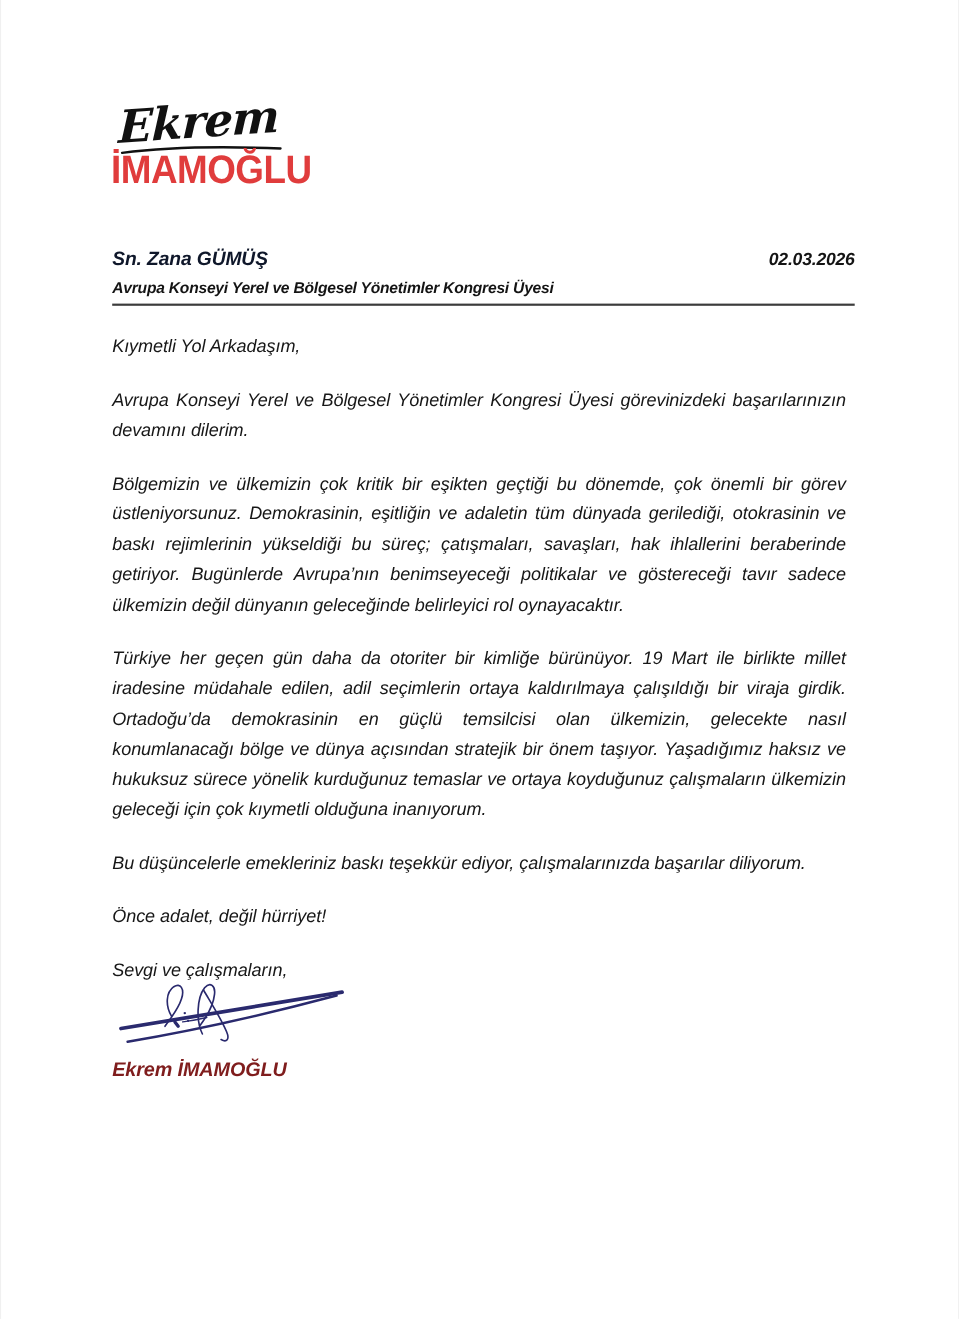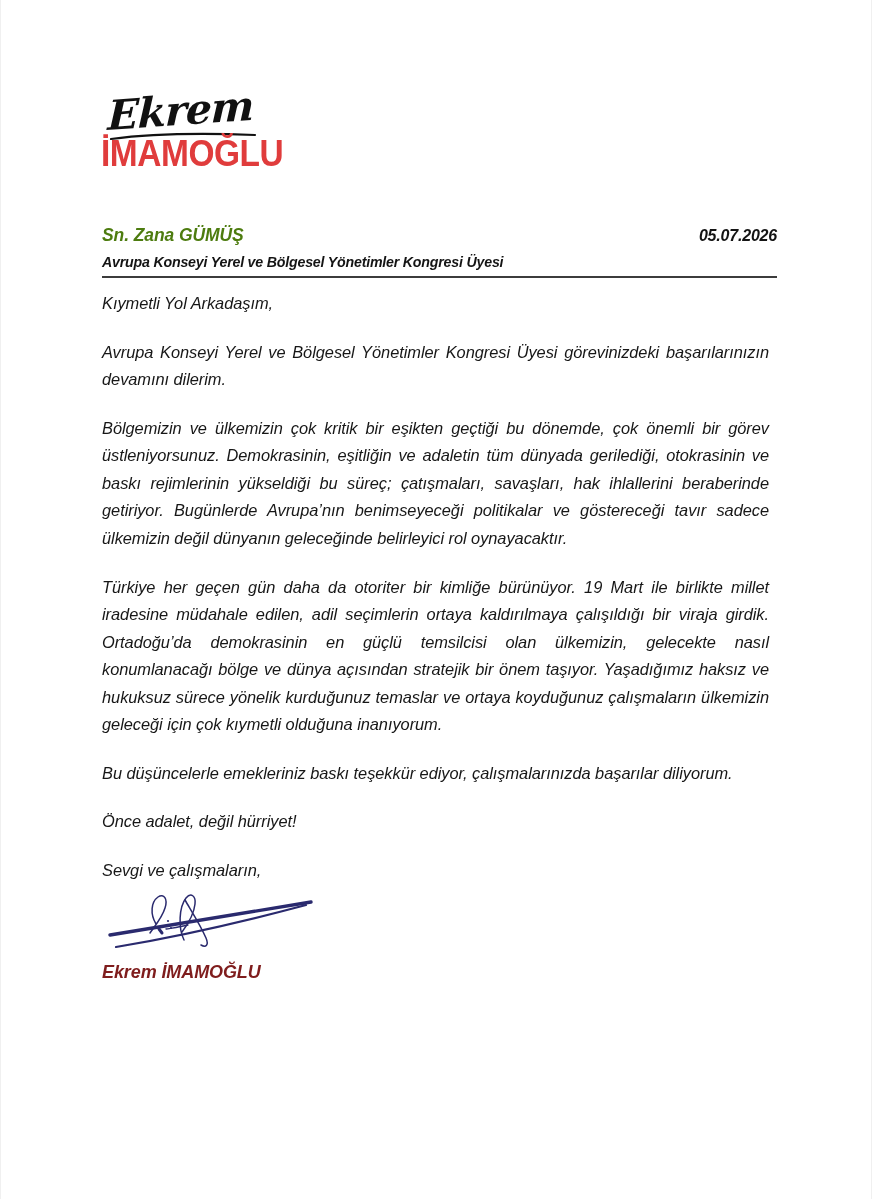--- a/index.html
+++ b/index.html
@@ -79,21 +79,21 @@
   .recipient-row {
     display: flex;
     align-items: baseline;
     justify-content: space-between;
   }
   .recipient-name {
     font-family: "Liberation Sans", sans-serif;
     font-weight: 700;
     font-style: italic;
     font-size: 17.5px;
-    color: #4d7c0f;
+    color: #0f172a;
     letter-spacing: -0.1px;
   }
   .recipient-date {
     font-family: "Liberation Sans", sans-serif;
     font-weight: 700;
     font-style: italic;
     font-size: 16px;
     color: #141414;
     letter-spacing: -0.2px;
   }
@@ -121,21 +121,21 @@
     width: 667px;
   }
   .para {
     font-family: "Liberation Sans", sans-serif;
     font-style: italic;
     font-size: 16.4px;
     line-height: 1.68;
     color: #171717;
     text-align: justify;
     text-justify: inter-word;
-    margin: 0 0 21px 0;
+    margin: 12px 0 21px 0;
     letter-spacing: -0.05px;
     hyphens: none;
   }
   .para.last-line-normal {
     text-align: left;
   }
 
   
   .sign-block {
     position: absolute;
@@ -166,21 +166,21 @@
     <div class="logo-script">Ekrem</div>
     <svg class="logo-script-underswash" viewBox="0 0 150 10">
       <path d="M2 7 C 40 2, 95 1, 146 3" stroke="#111111" stroke-width="2.2" fill="none" stroke-linecap="round"></path>
     </svg>
     <div class="logo-word">İMAMOĞLU</div>
   </div>
 
   <div class="recipient">
     <div class="recipient-row">
       <div class="recipient-name">Sn. Zana GÜMÜŞ</div>
-      <div class="recipient-date">05.07.2026</div>
+      <div class="recipient-date">02.03.2026</div>
     </div>
     <div class="recipient-title">Avrupa Konseyi Yerel ve Bölgesel Yönetimler Kongresi Üyesi</div>
     <div class="rule"></div>
   </div>
 
   <div class="body-block">
     <p class="para last-line-normal">Kıymetli Yol Arkadaşım,</p>
     <p class="para">Avrupa Konseyi Yerel ve Bölgesel Yönetimler Kongresi Üyesi görevinizdeki başarılarınızın devamını dilerim.</p>
     <p class="para">Bölgemizin ve ülkemizin çok kritik bir eşikten geçtiği bu dönemde, çok önemli bir görev üstleniyorsunuz. Demokrasinin, eşitliğin ve adaletin tüm dünyada gerilediği, otokrasinin ve baskı rejimlerinin yükseldiği bu süreç; çatışmaları, savaşları, hak ihlallerini beraberinde getiriyor. Bugünlerde Avrupa’nın benimseyeceği politikalar ve göstereceği tavır sadece ülkemizin değil dünyanın geleceğinde belirleyici rol oynayacaktır.</p>
     <p class="para">Türkiye her geçen gün daha da otoriter bir kimliğe bürünüyor. 19 Mart ile birlikte millet iradesine müdahale edilen, adil seçimlerin ortaya kaldırılmaya çalışıldığı bir viraja girdik. Ortadoğu’da demokrasinin en güçlü temsilcisi olan ülkemizin, gelecekte nasıl konumlanacağı bölge ve dünya açısından stratejik bir önem taşıyor. Yaşadığımız haksız ve hukuksuz sürece yönelik kurduğunuz temaslar ve ortaya koyduğunuz çalışmaların ülkemizin geleceği için çok kıymetli olduğuna inanıyorum.</p>

